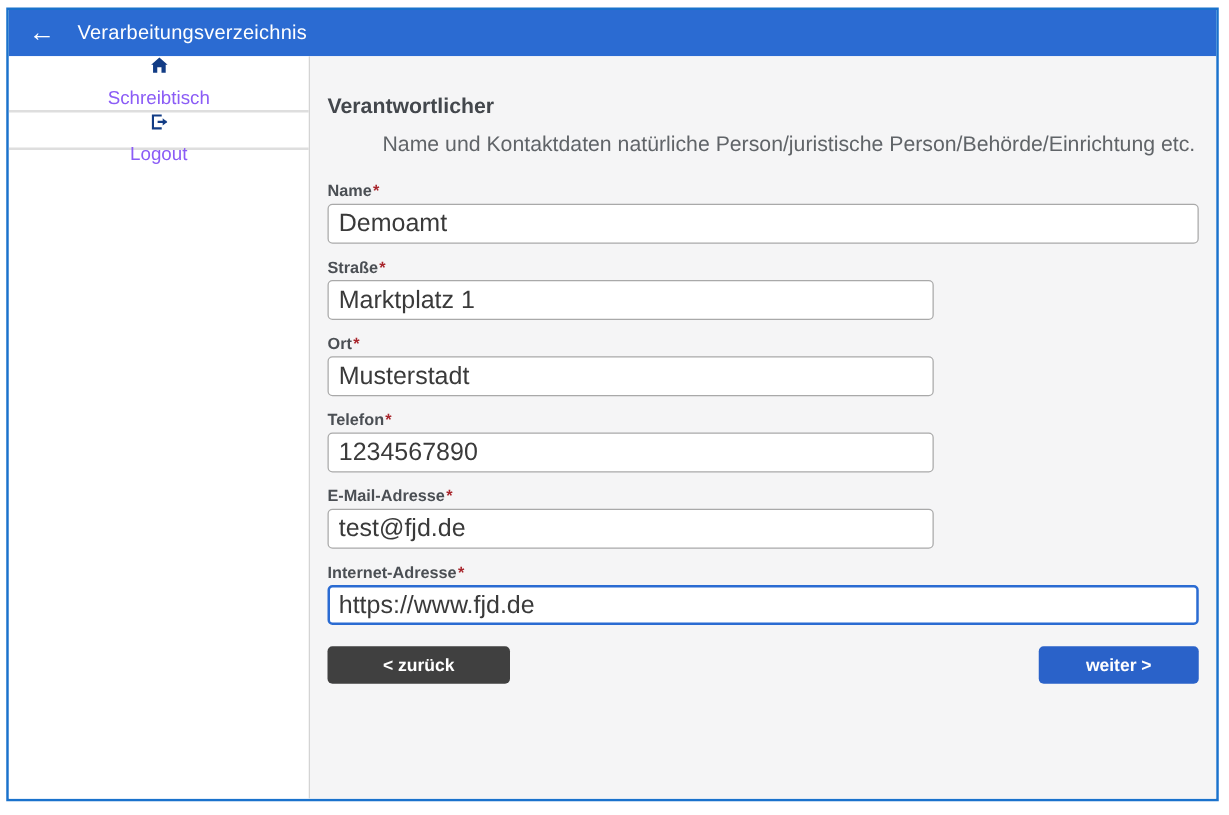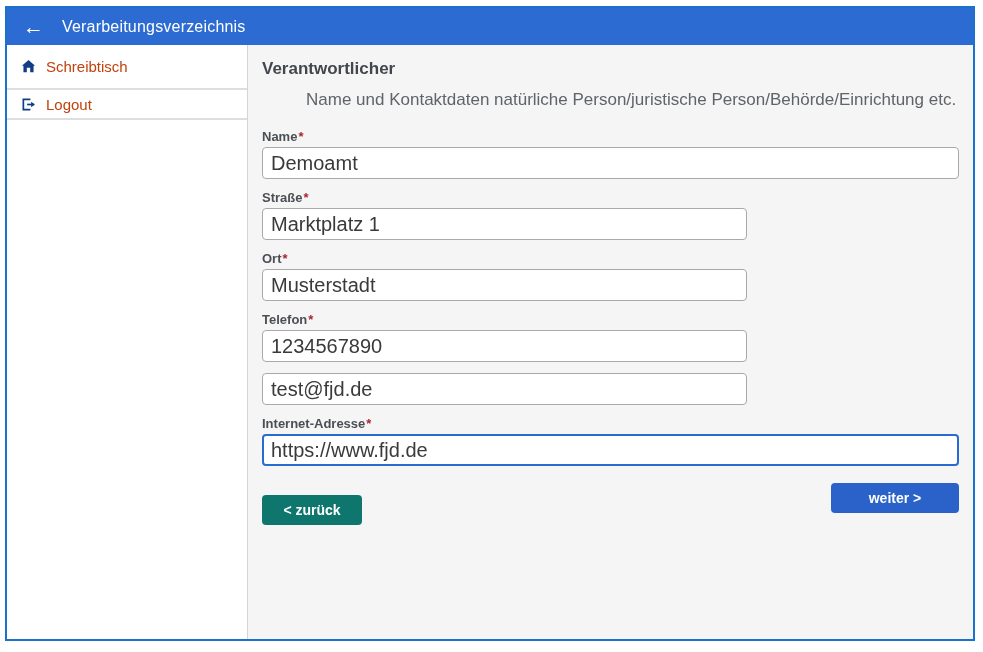--- a/index.html
+++ b/index.html
@@ -25,30 +25,30 @@
 
   
   .body { flex: 1; display: flex; min-height: 0; }
 
   .sidebar {
     width: 241px; flex: 0 0 241px; background: #ffffff;
     border-right: 1px solid #d4d4d4;
   }
   .side-item {
     display: flex; align-items: center; gap: 10px;
-    padding: 0 14px; color: #c2410c; font-size: 15px; cursor: pointer;
+    padding: 0 14px; color: #8b5cf6; font-size: 15px; cursor: pointer; flex-direction: column;
   }
   .side-item.first { height: 45px; border-bottom: 2px solid #dedede; }
   .side-item.second { height: 30px; border-bottom: 2px solid #dedede; }
   .side-icon { width: 15px; height: 15px; display: inline-flex; flex: 0 0 15px; }
   .side-icon svg { width: 100%; height: 100%; }
 
   
   .main {
-    flex: 1; background: #f5f5f6; padding: 14px 14px 12px 14px; overflow: hidden;
+    flex: 1; background: #f5f5f6; padding: 30px 14px 12px 14px; overflow: hidden;
   }
   .main-title { font-size: 17px; font-weight: bold; color: #43474c; margin-bottom: 11px; }
   .main-subtitle { font-size: 14px; color: #606468; margin-bottom: 17px; }
   .main-desc { font-size: 17px; color: #606468; margin-bottom: 19px; margin-left: 44px; }
 
   .field { margin-bottom: 11px; }
   .field-label {
     display: block; font-size: 13px; font-weight: bold; color: #4b4f54;
     margin-bottom: 3px;
   }
@@ -67,21 +67,21 @@
 
   .actions {
     width: 697px; display: flex; justify-content: space-between;
     margin-top: 17px;
   }
   .btn {
     height: 30px; border: none; border-radius: 4px; font-size: 14px;
     font-weight: bold; font-family: "Liberation Sans", sans-serif;
     color: #ffffff; cursor: pointer;
   }
-  .btn-back { width: 100px; background: #0f766e; margin-top: 12px; }
+  .btn-back { width: 146px; background: #404040; }
   .btn-next { width: 128px; background: #2a62c9; }
 </style>
 </head>
 <body>
 
 <div class="app">
 
   <div class="topbar">
     <button class="back-arrow">←</button>
     <span class="topbar-title">Verarbeitungsverzeichnis</span>
@@ -130,20 +130,21 @@
     <label class="field-label"><span class="lbl">Ort</span><span class="req">*</span></label>
     <input class="field-input size-medium" type="text" value="Musterstadt" style="">
   </div>
 
   <div class="field">
     <label class="field-label"><span class="lbl">Telefon</span><span class="req">*</span></label>
     <input class="field-input size-medium" type="text" value="1234567890" style="">
   </div>
 
   <div class="field">
+    <label class="field-label"><span class="lbl">E-Mail-Adresse</span><span class="req">*</span></label>
     <input class="field-input size-medium" type="text" value="test@fjd.de" style="">
   </div>
 
   <div class="field">
     <label class="field-label"><span class="lbl">Internet-Adresse</span><span class="req">*</span></label>
     <input class="field-input size-full focused" type="text" value="https://www.fjd.de" style="">
   </div>
 </div>
 
       <div class="actions">

